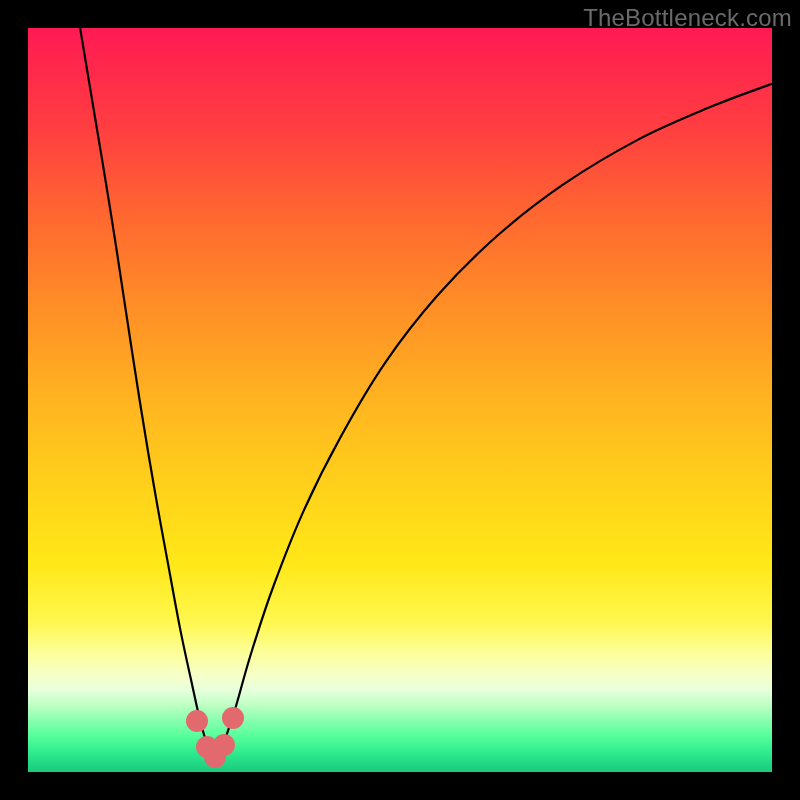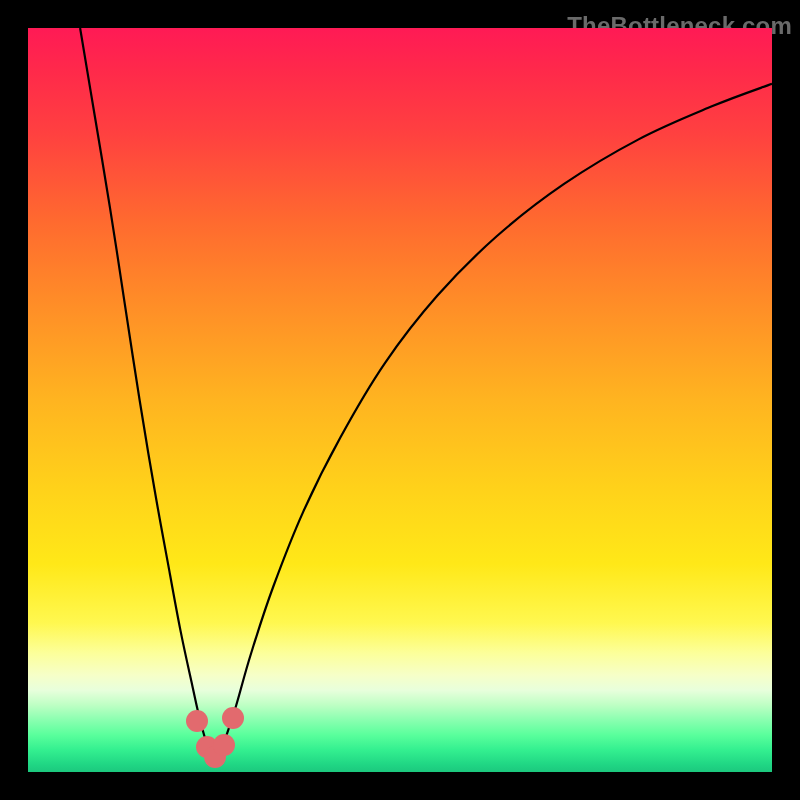--- a/index.html
+++ b/index.html
@@ -42,25 +42,25 @@
       #beffc4 91%,
       #8affb0 93%,
       #5aff9c 95%,
       #34f090 97%,
       #20d684 99%,
       #1cc87e 100%
     );
   }
   .watermark {
     position: absolute;
-    top: 12px;
+    top: 4px;
     right: 8px;
     color: #6a6a6a;
     font-size: 24px;
-    font-weight: 700;
+    font-weight: 400;
     letter-spacing: 0.2px;
     user-select: none;
   }
   svg.curve {
     position: absolute;
     left: 0;
     top: 0;
     width: 744px;
     height: 744px;
   }

